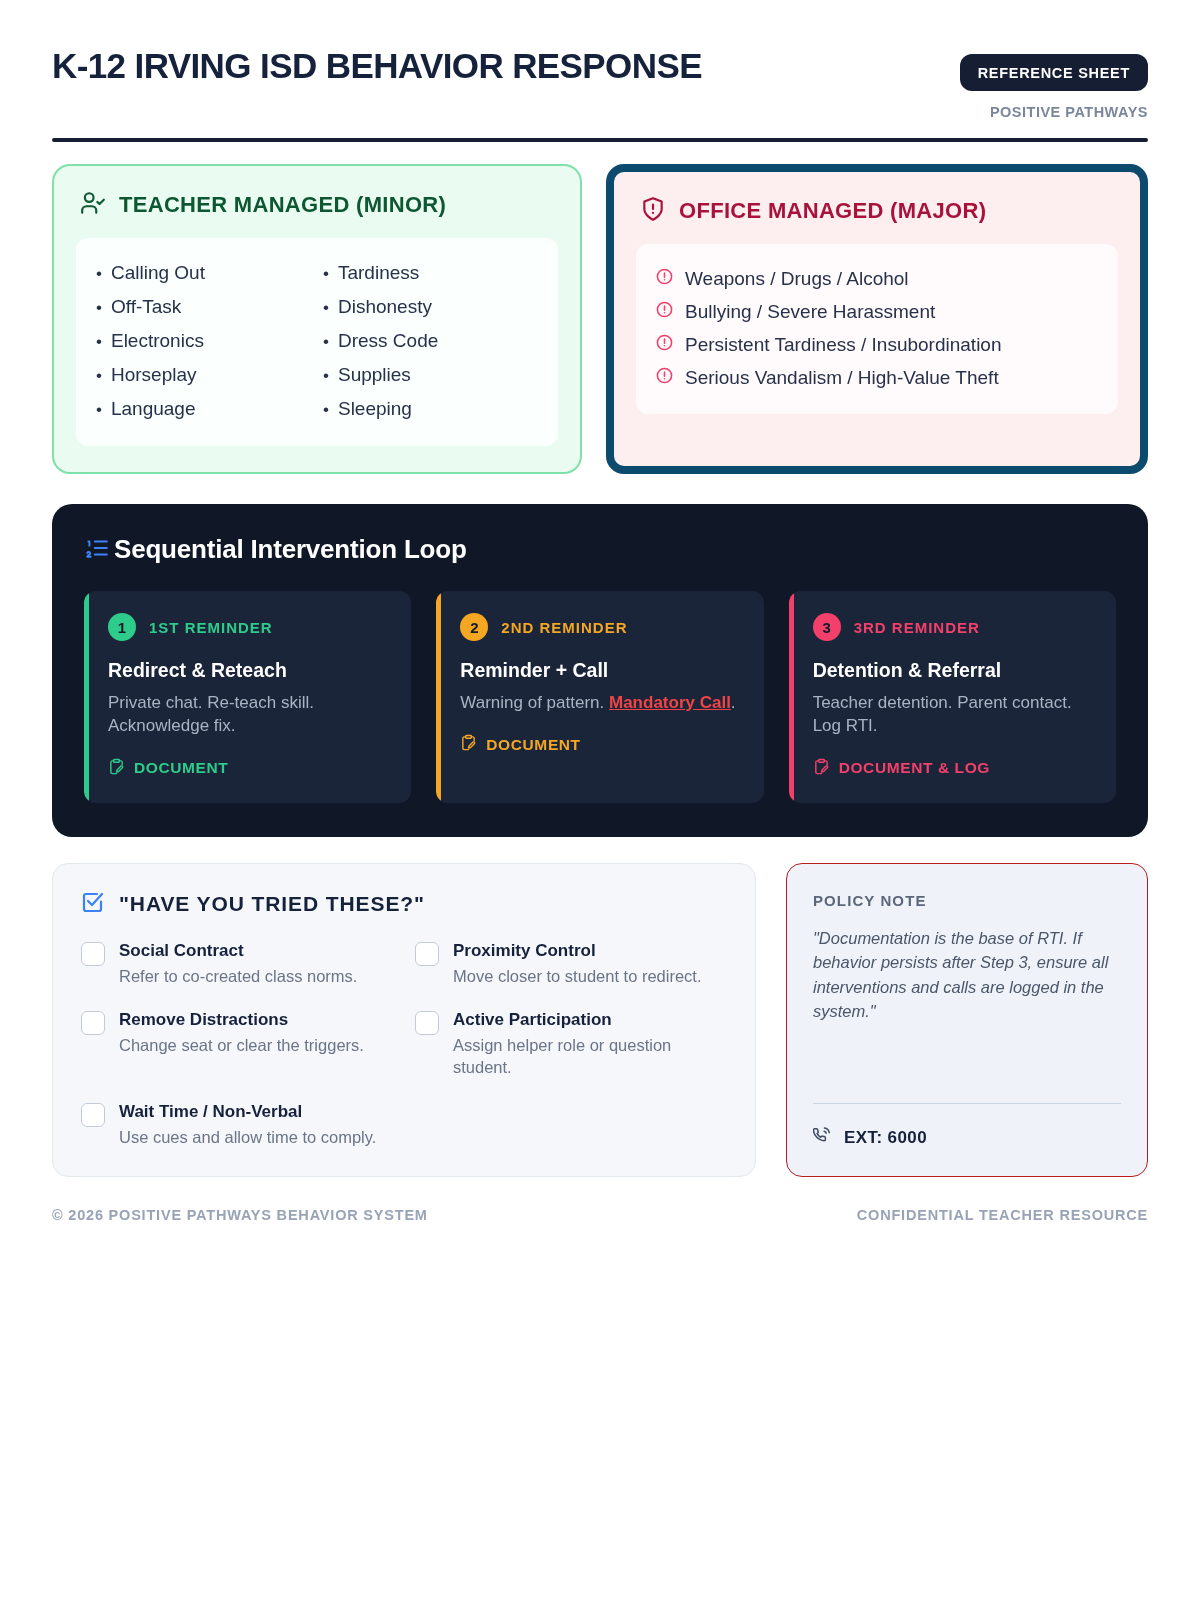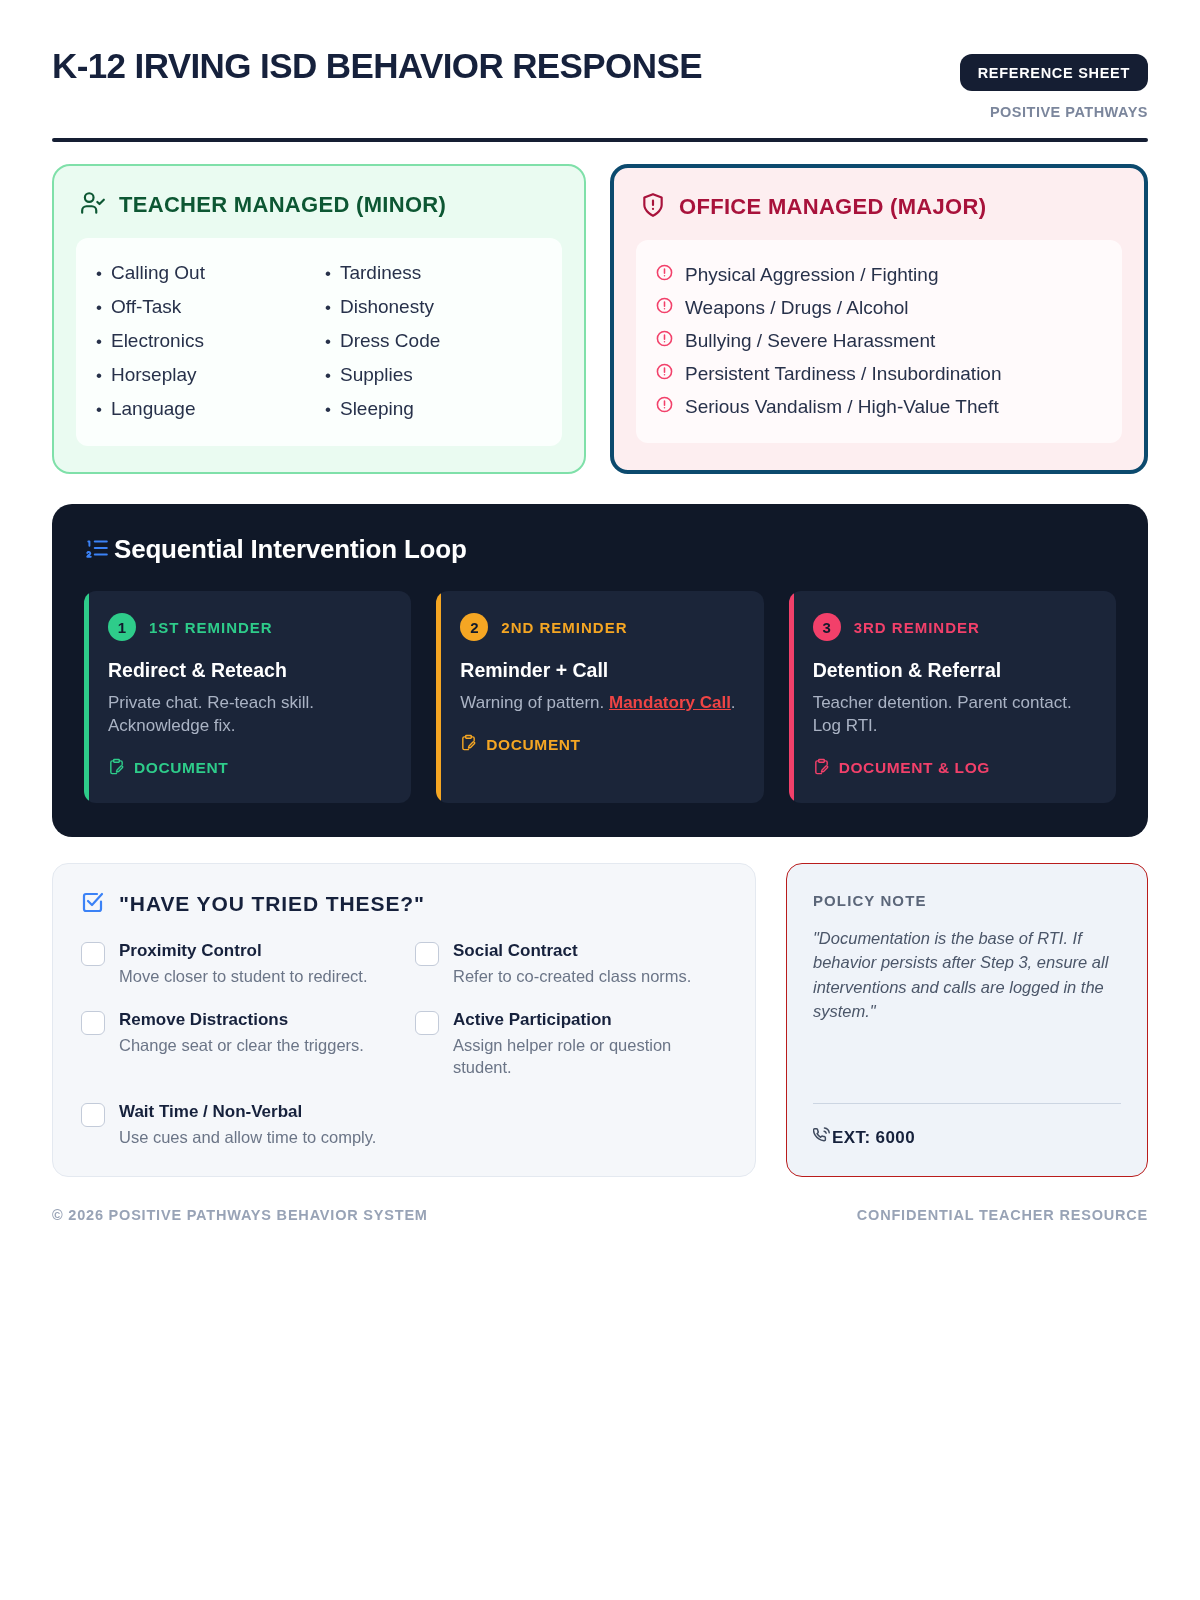--- a/index.html
+++ b/index.html
@@ -82,21 +82,21 @@
     flex: 1;
     border-radius: 18px;
     padding: 24px 22px 26px 22px;
   }
   .cat-card.minor {
     background: #eafbf1;
     border: 2px solid #7fe0a9;
   }
   .cat-card.major {
     background: #fdeef0;
-    border: 4px solid #0c4a6e;
+    border: 8px solid #0c4a6e;
   }
   .cat-head {
     display: flex;
     align-items: center;
     gap: 13px;
     padding-left: 4px;
     margin-bottom: 18px;
   }
   .cat-head-title {
     font-size: 22px;
@@ -320,20 +320,21 @@
     color: #4b5669;
   }
   .policy-div {
     margin-top: auto;
     border-top: 1px solid #ccd5e2;
     padding-top: 0;
   }
   .policy-ext {
     display: flex;
     align-items: center;
+    gap: 12px;
     margin-top: 22px;
     font-size: 17px;
     font-weight: 800;
     letter-spacing: 0.4px;
     color: #16213c;
   }
 
   
   .footer {
     margin-top: 30px;
@@ -427,30 +428,20 @@
           <svg width="26" height="26" viewBox="0 0 24 24" fill="none" stroke="#a8123b" stroke-width="2" stroke-linecap="round" stroke-linejoin="round">
             <path d="M12 22s8-4 8-10V5l-8-3-8 3v7c0 6 8 10 8 10z"></path>
             <line x1="12" y1="8" x2="12" y2="12"></line>
             <line x1="12" y1="15.5" x2="12" y2="15.6"></line>
           </svg>
         </span>
         <span class="cat-head-title">OFFICE MANAGED (MAJOR)</span>
       </div>
       <div class="cat-inner">
         <div class="alert-list">
-          <div class="alert-item">
-            <span class="alert-ico">
-              <svg width="17" height="17" viewBox="0 0 24 24" fill="none" stroke="#f2406a" stroke-width="2.2" stroke-linecap="round">
-                  <circle cx="12" cy="12" r="10"></circle>
-                  <line x1="12" y1="7" x2="12" y2="13"></line>
-                  <line x1="12" y1="16.5" x2="12" y2="16.6"></line>
-                </svg>
-            </span>
-            <span>Physical Aggression / Fighting</span>
-          </div>
           <div class="alert-item">
             <span class="alert-ico">
               <svg width="17" height="17" viewBox="0 0 24 24" fill="none" stroke="#f2406a" stroke-width="2.2" stroke-linecap="round">
                   <circle cx="12" cy="12" r="10"></circle>
                   <line x1="12" y1="7" x2="12" y2="13"></line>
                   <line x1="12" y1="16.5" x2="12" y2="16.6"></line>
                 </svg>
             </span>
             <span>Weapons / Drugs / Alcohol</span>
           </div>
@@ -579,30 +570,30 @@
             <polyline points="7 11 11 15 21 4"></polyline>
           </svg>
         </span>
         <span class="tried-title">"HAVE YOU TRIED THESE?"</span>
       </div>
       <div class="tried-grid">
 
         <div class="tip">
           <span class="tip-box"></span>
           <span>
+            <span class="tip-name" style="display: block;">Social Contract</span>
+            <span class="tip-desc" style="display: block;">Refer to co-created class norms.</span>
+          </span>
+        </div>
+
+        <div class="tip">
+          <span class="tip-box"></span>
+          <span>
             <span class="tip-name" style="display: block;">Proximity Control</span>
             <span class="tip-desc" style="display: block;">Move closer to student to redirect.</span>
-          </span>
-        </div>
-
-        <div class="tip">
-          <span class="tip-box"></span>
-          <span>
-            <span class="tip-name" style="display: block;">Social Contract</span>
-            <span class="tip-desc" style="display: block;">Refer to co-created class norms.</span>
           </span>
         </div>
 
         <div class="tip">
           <span class="tip-box"></span>
           <span>
             <span class="tip-name" style="display: block;">Remove Distractions</span>
             <span class="tip-desc" style="display: block;">Change seat or clear the triggers.</span>
           </span>
         </div>

